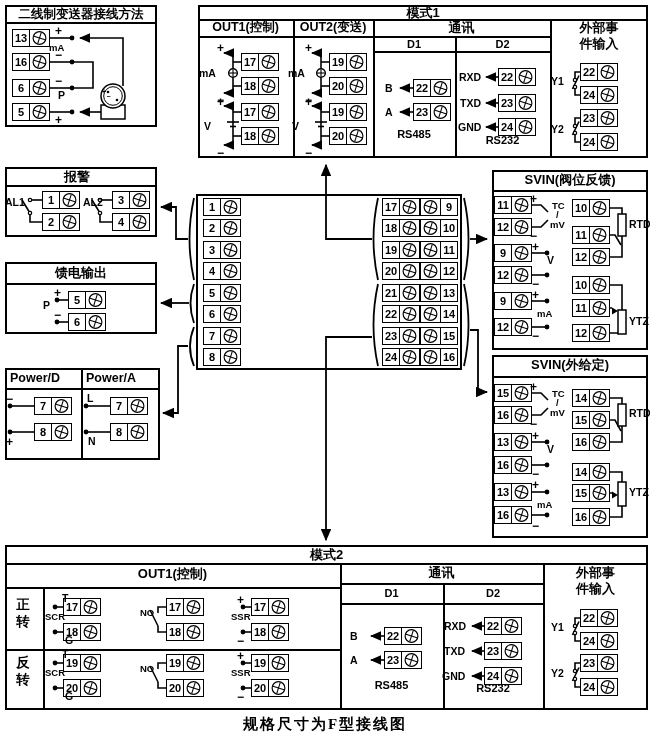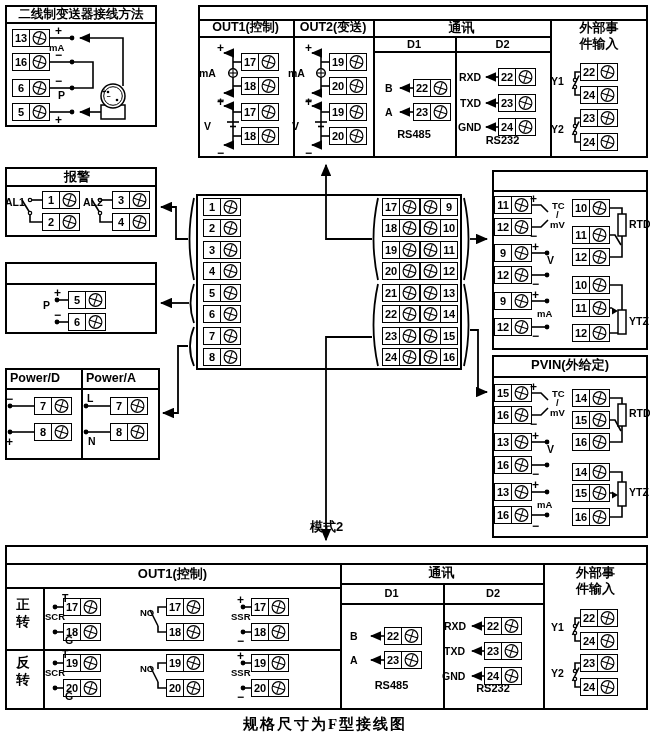--- a/index.html
+++ b/index.html
@@ -260,33 +260,36 @@
         <circle cx="243" cy="688" r="2.4"></circle>
       <circle cx="108" cy="92" r="1.3"></circle>
         <circle cx="117" cy="100" r="1.3"></circle>
       <polygon points="618,311 612,307.5 612,314.5"></polygon>
       <polygon points="618,495 612,491.5 612,498.5"></polygon>
     </g>
   </svg>
 
   <div class="lb ttl t12" style="left:5px;top:8px;width:152px">二线制变送器接线方法</div>
   <div class="lb ttl" style="left:5px;top:170px;width:144px">报警</div>
+  <div class="lb ttl" style="left:5px;top:266px;width:152px">馈电输出</div>
   <div class="lb ttl t12" style="left:5px;top:372px;width:60px">Power/D</div>
   <div class="lb ttl t12" style="left:82px;top:372px;width:58px">Power/A</div>
+  <div class="lb ttl" style="left:198px;top:6px;width:450px">模式1</div>
   <div class="lb ttl t12" style="left:198px;top:21px;width:95px">OUT1(控制)</div>
   <div class="lb ttl t12" style="left:293px;top:21px;width:80px">OUT2(变送)</div>
   <div class="lb ttl" style="left:373px;top:21px;width:177px">通讯</div>
   <div class="lb ttl t11" style="left:373px;top:39px;width:82px">D1</div>
   <div class="lb ttl t11" style="left:455px;top:39px;width:95px">D2</div>
   <div class="lb ttl" style="left:550px;top:21px;width:98px">外部事</div>
   <div class="lb ttl" style="left:550px;top:37px;width:98px">件输入</div>
   <div class="lb ttl t11" style="left:373px;top:129px;width:82px">RS485</div>
   <div class="lb ttl t11" style="left:455px;top:135px;width:95px">RS232</div>
-  <div class="lb ttl" style="left:492px;top:358px;width:156px">PVIN(外给定)</div>
-  <div class="lb ttl" style="left:5px;top:520px;width:643px">模式2</div>
+  <div class="lb ttl" style="left:492px;top:173px;width:156px">SVIN(阀位反馈)</div>
+  <div class="lb ttl" style="left:492px;top:358px;width:156px">SVIN(外给定)</div>
+  <div class="lb ttl" style="left:5px;top:548px;width:643px">模式2</div>
   <div class="lb ttl" style="left:5px;top:567px;width:335px">OUT1(控制)</div>
   <div class="lb ttl" style="left:340px;top:566px;width:203px">通讯</div>
   <div class="lb ttl t11" style="left:340px;top:588px;width:103px">D1</div>
   <div class="lb ttl t11" style="left:443px;top:588px;width:100px">D2</div>
   <div class="lb ttl" style="left:543px;top:566px;width:105px">外部事</div>
   <div class="lb ttl" style="left:543px;top:582px;width:105px">件输入</div>
   <div class="lb ttl t11" style="left:340px;top:680px;width:103px">RS485</div>
   <div class="lb ttl t11" style="left:443px;top:683px;width:100px">RS232</div>
   <div class="lb vrot" style="left:14px;top:597px;width:18px">正转</div>
   <div class="lb vrot" style="left:14px;top:655px;width:18px">反转</div>

